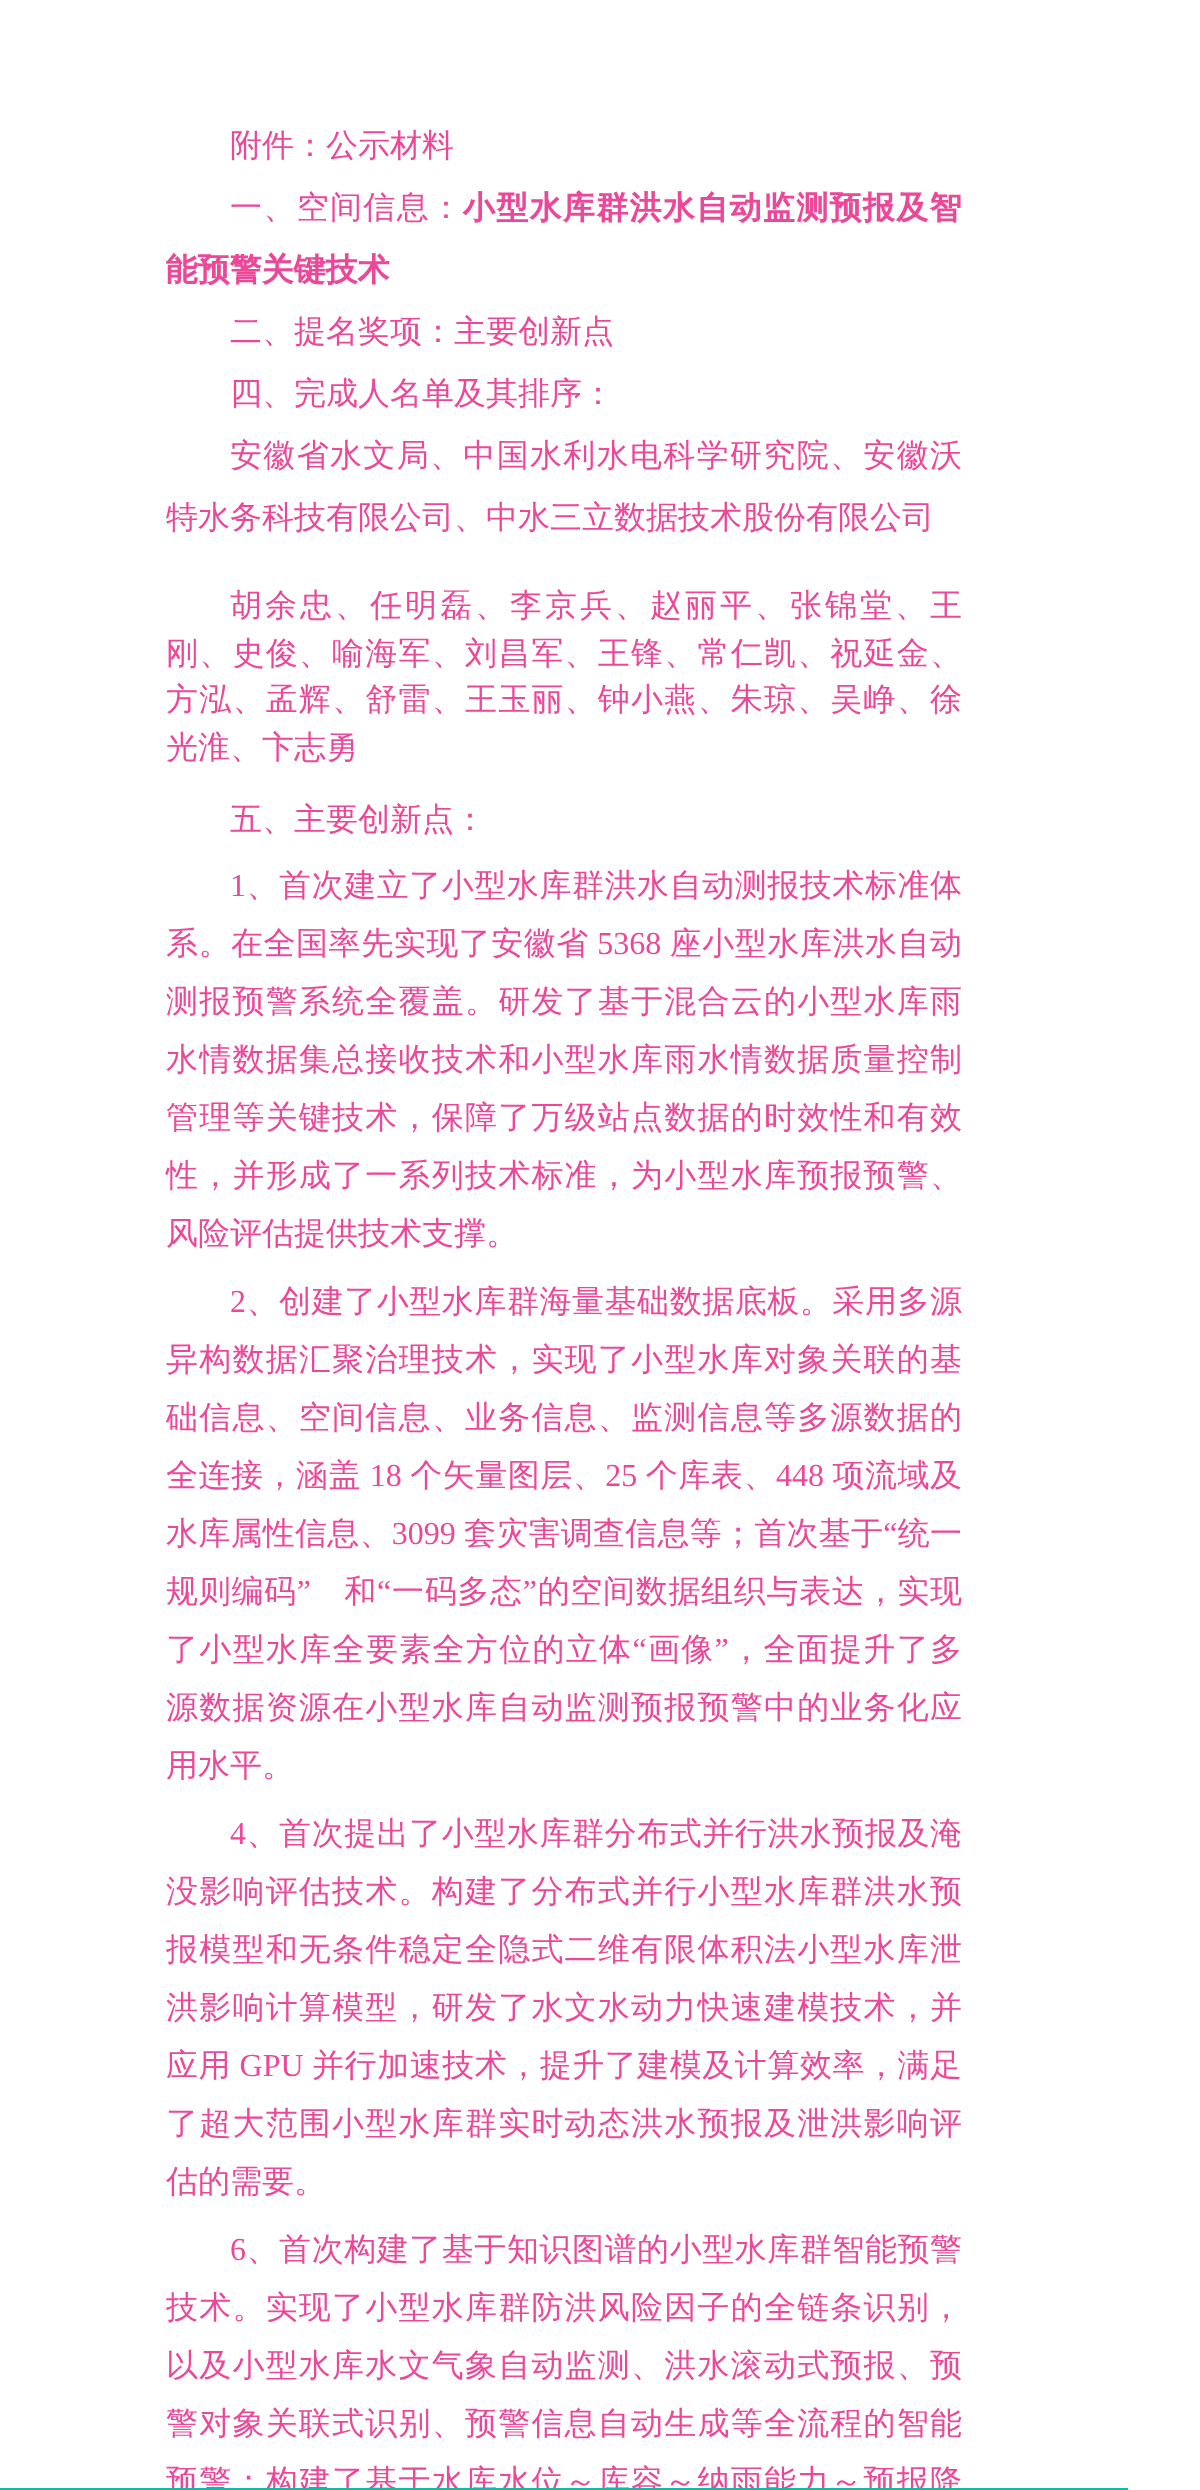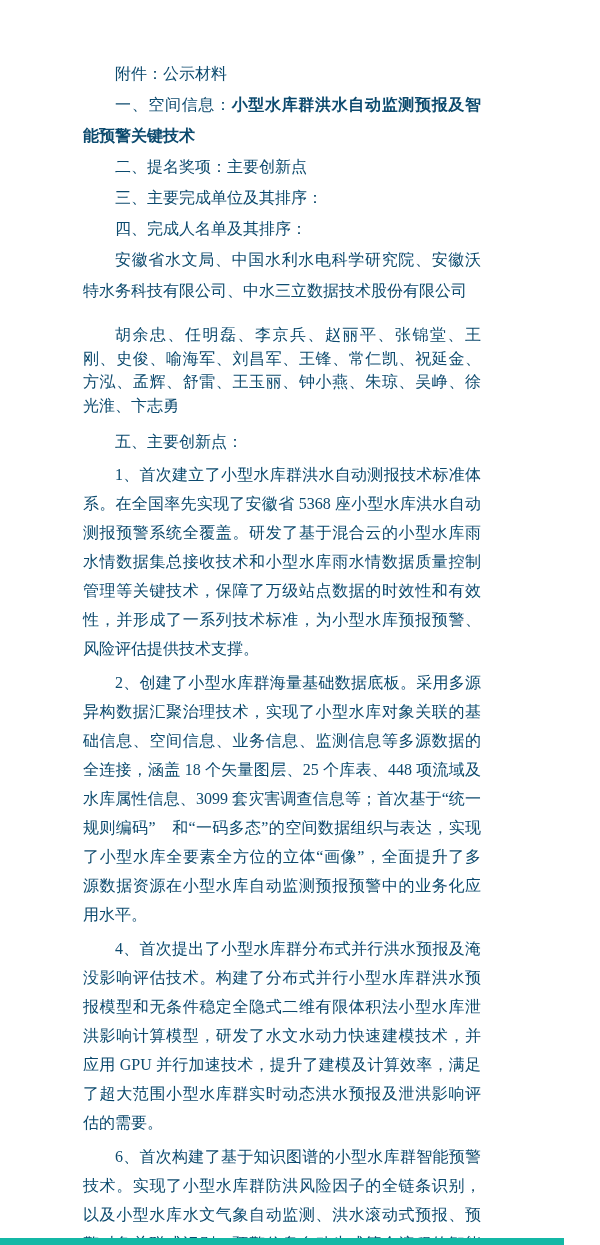--- a/index.html
+++ b/index.html
@@ -3,23 +3,23 @@
 <meta charset="utf-8">
 <style>
   * { box-sizing: border-box; }
   html, body { margin: 0; padding: 0; background: #ffffff; }
   .page {
     width: 564px;
     height: 1245px;
     background: #ffffff;
     position: relative;
     overflow: hidden;
-    border-bottom: 7px solid #14b8a6;
+    border-bottom: 1px solid #14b8a6;
     font-family: "Liberation Serif", "DejaVu Serif", serif;
-    color: #0c4a6e;
+    color: #ec4899;
   }
   .doc { padding: 58px 83px 0 83px; }
   .doc p {
     margin: 0;
     font-size: 16px;
     text-align: justify;
     text-indent: 2em;
     word-break: break-all;
     line-break: strict;
   }
@@ -35,21 +35,20 @@
 
 <div class="page">
   <div class="doc">
 
     <p class="p-head">附件：公示材料</p>
 
     <p class="p-head"><span>一、空间信息：</span><span class="bold">小型水库群洪水自动监测预报及智能预警关键技术</span></p>
 
     <p class="p-head">二、提名奖项：主要创新点</p>
 
-    <p class="p-head">三、主要完成单位及其排序：</p>
 
     <p class="p-head">四、完成人名单及其排序：</p>
 
     <p class="p-head">安徽省水文局、中国水利水电科学研究院、安徽沃特水务科技有限公司、中水三立数据技术股份有限公司</p>
 
     <p class="p-names">胡余忠、任明磊、李京兵、赵丽平、张锦堂、王刚、史俊、喻海军、刘昌军、王锋、常仁凯、祝延金、方泓、孟辉、舒雷、王玉丽、钟小燕、朱琼、吴峥、徐光淮、卞志勇</p>
 
     <p class="p-sec5">五、主要创新点：</p>
 
     <p class="p-body p-body-first">1、首次建立了小型水库群洪水自动测报技术标准体系。在全国率先实现了安徽省 5368 座小型水库洪水自动测报预警系统全覆盖。研发了基于混合云的小型水库雨水情数据集总接收技术和小型水库雨水情数据质量控制管理等关键技术，保障了万级站点数据的时效性和有效性，并形成了一系列技术标准，为小型水库预报预警、风险评估提供技术支撑。</p>

